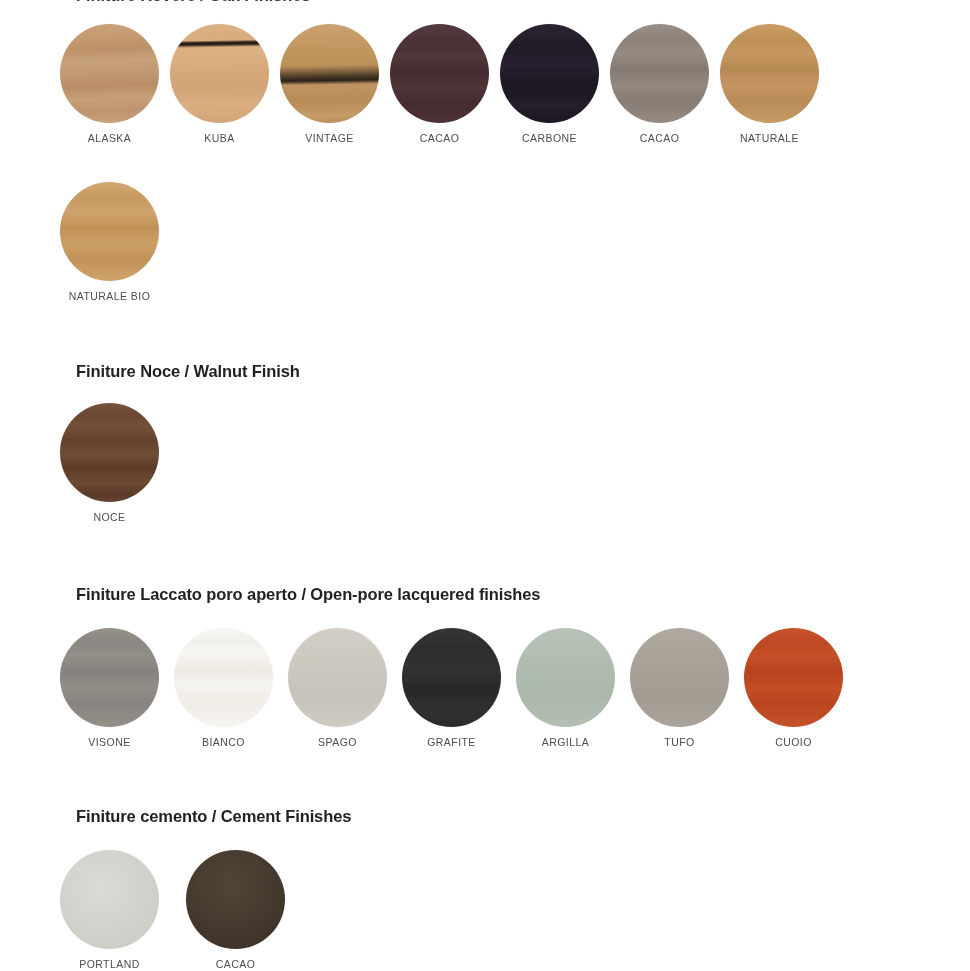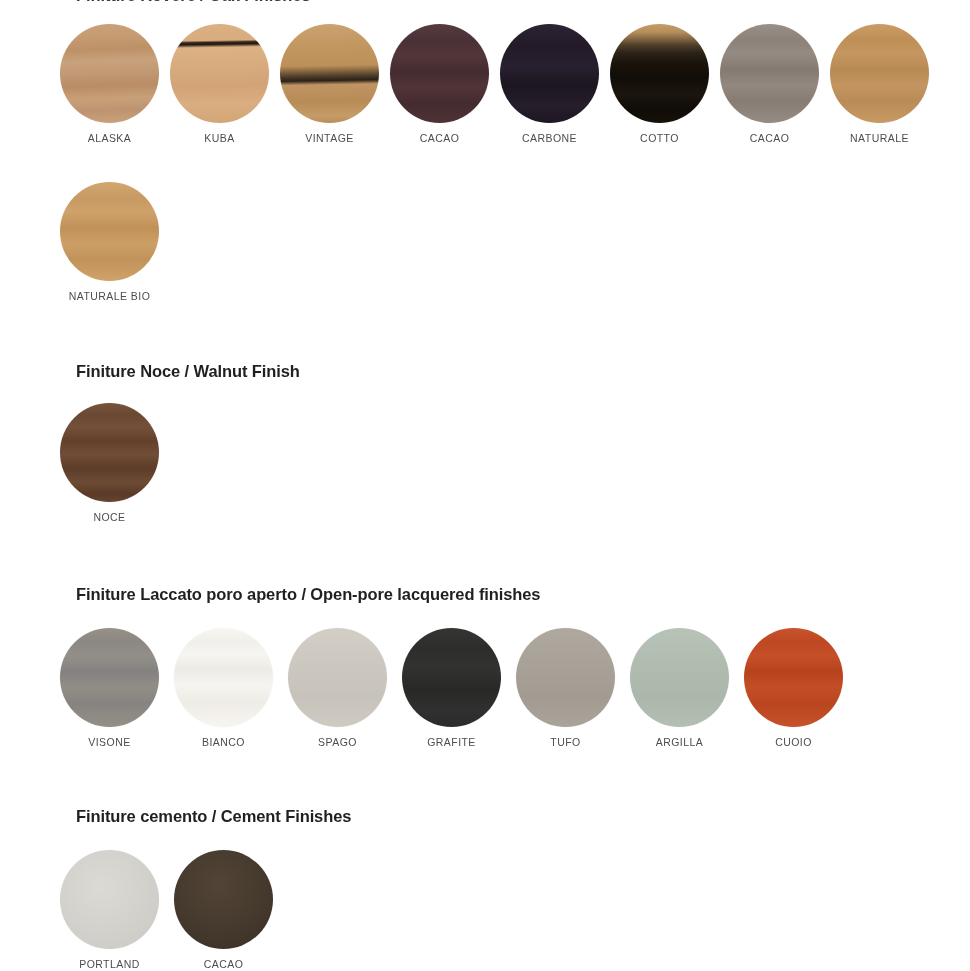--- a/index.html
+++ b/index.html
@@ -83,21 +83,21 @@
   #row-dark-finishes   { top: 24px; }
   #row-dark-finishes-2 { top: 182px; }
 
   #sec-walnut          { top: 362px; }
   #row-walnut          { top: 403px; }
 
   #sec-lacquer         { top: 585px; }
   #row-lacquer         { top: 628px; }
 
   #sec-cement          { top: 807px; }
-  #row-cement          { top: 850px; }
+  #row-cement          { top: 850px; gap: 12px; }
 
   
   #row-cement .swatch-label { color: #4d4d4d; }
 </style>
 </head>
 <body>
 
 <div class="page">
 
   <div class="section" style="top:0;">
@@ -124,24 +124,20 @@
     <div class="swatch" style="margin-right:11px;">
       <div class="swatch-disc" style="width:99px;height:99px;background:linear-gradient(180deg,#553b3f 0%,#4a3135 18%,#523739 32%,#452c30 48%,#503538 64%,#442b2f 80%,#4d3336 100%);"></div>
       <div class="swatch-label">CACAO</div>
     </div>
 
     <div class="swatch" style="margin-right:11px;">
       <div class="swatch-disc" style="width:99px;height:99px;background:linear-gradient(180deg,#2c2433 0%,#221a26 22%,#282030 42%,#1c1620 62%,#261e2b 82%,#1e1722 100%);"></div>
       <div class="swatch-label">CARBONE</div>
     </div>
 
-    <div class="swatch" style="margin-right:11px;">
-      <div class="swatch-disc" style="width:99px;height:99px;background:linear-gradient(180deg,#c69c68 0%,#b68f5b 8%,#8a6d47 14%,#50402a 21%,#2c2318 29%,#191309 40%,#110d08 54%,#1b150e 70%,#100c07 86%,#171209 100%);"></div>
-      <div class="swatch-label">COTTO</div>
-    </div>
 
     <div class="swatch" style="margin-right:11px;">
       <div class="swatch-disc" style="width:99px;height:99px;background:linear-gradient(180deg,#9a8f86 0%,#8d8279 16%,#958a81 30%,#857a72 46%,#93887f 62%,#877c74 78%,#978c83 100%);"></div>
       <div class="swatch-label">CACAO</div>
     </div>
 
     <div class="swatch">
       <div class="swatch-disc" style="width:99px;height:99px;background:linear-gradient(180deg,#cb9c65 0%,#bf8f58 16%,#c69660 30%,#b78953 46%,#c49561 62%,#b98b56 78%,#c89a64 100%);"></div>
       <div class="swatch-label">NATURALE</div>
     </div>
@@ -186,29 +182,29 @@
       <div class="swatch-disc" style="width:99px;height:99px;background:linear-gradient(180deg,#d4cfc6 0%,#cdc8bf 36%,#c8c3ba 70%,#d0cbc2 100%);"></div>
       <div class="swatch-label">SPAGO</div>
     </div>
 
     <div class="swatch" style="margin-right:15px;">
       <div class="swatch-disc" style="width:99px;height:99px;background:linear-gradient(180deg,#353533 0%,#2d2d2b 20%,#323230 40%,#282826 62%,#303030 82%,#2b2b29 100%);"></div>
       <div class="swatch-label">GRAFITE</div>
     </div>
 
     <div class="swatch" style="margin-right:15px;">
+      <div class="swatch-disc" style="width:99px;height:99px;background:linear-gradient(180deg,#b8c3b8 0%,#b1bcb1 38%,#acb7ac 70%,#b4bfb4 100%);"></div>
+      <div class="swatch-label">ARGILLA</div>
+    </div>
+
+    <div class="swatch" style="margin-right:15px;">
       <div class="swatch-disc" style="width:99px;height:99px;background:linear-gradient(180deg,#aea89e 0%,#a7a197 38%,#a19b92 70%,#a9a399 100%);"></div>
       <div class="swatch-label">TUFO</div>
     </div>
 
-    <div class="swatch" style="margin-right:15px;">
-      <div class="swatch-disc" style="width:99px;height:99px;background:linear-gradient(180deg,#b8c3b8 0%,#b1bcb1 38%,#acb7ac 70%,#b4bfb4 100%);"></div>
-      <div class="swatch-label">ARGILLA</div>
-    </div>
-
     <div class="swatch">
       <div class="swatch-disc" style="width:99px;height:99px;background:linear-gradient(180deg,#c8532c 0%,#bd4822 14%,#c54f27 28%,#b7431e 44%,#c34e26 60%,#ba4620 76%,#c6512a 100%);"></div>
       <div class="swatch-label">CUOIO</div>
     </div>
 
   </div>
 
   <div class="section" id="sec-cement">
     <h2 class="section-heading">Finiture cemento / Cement Finishes</h2>
   </div>

